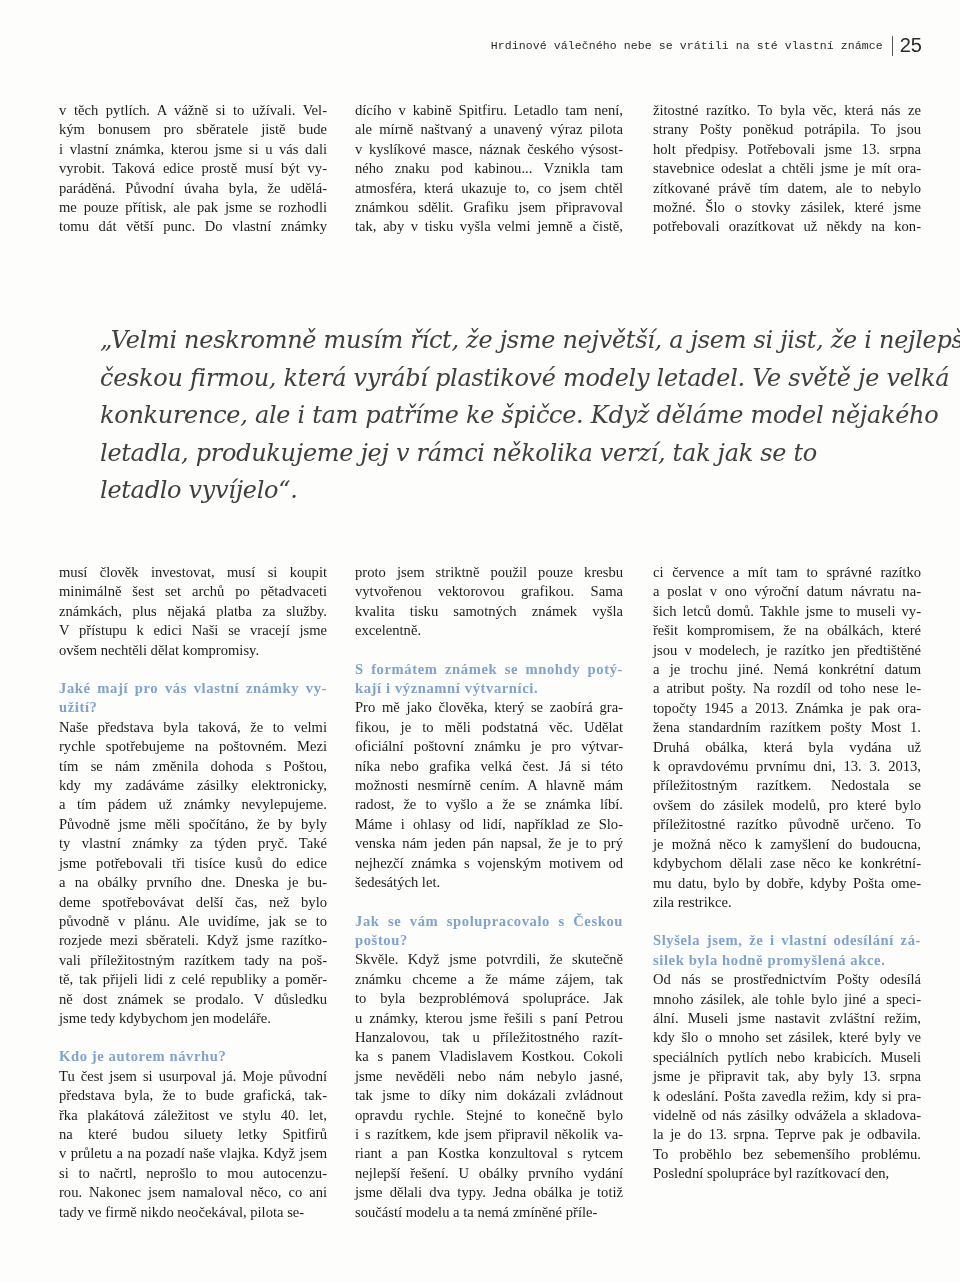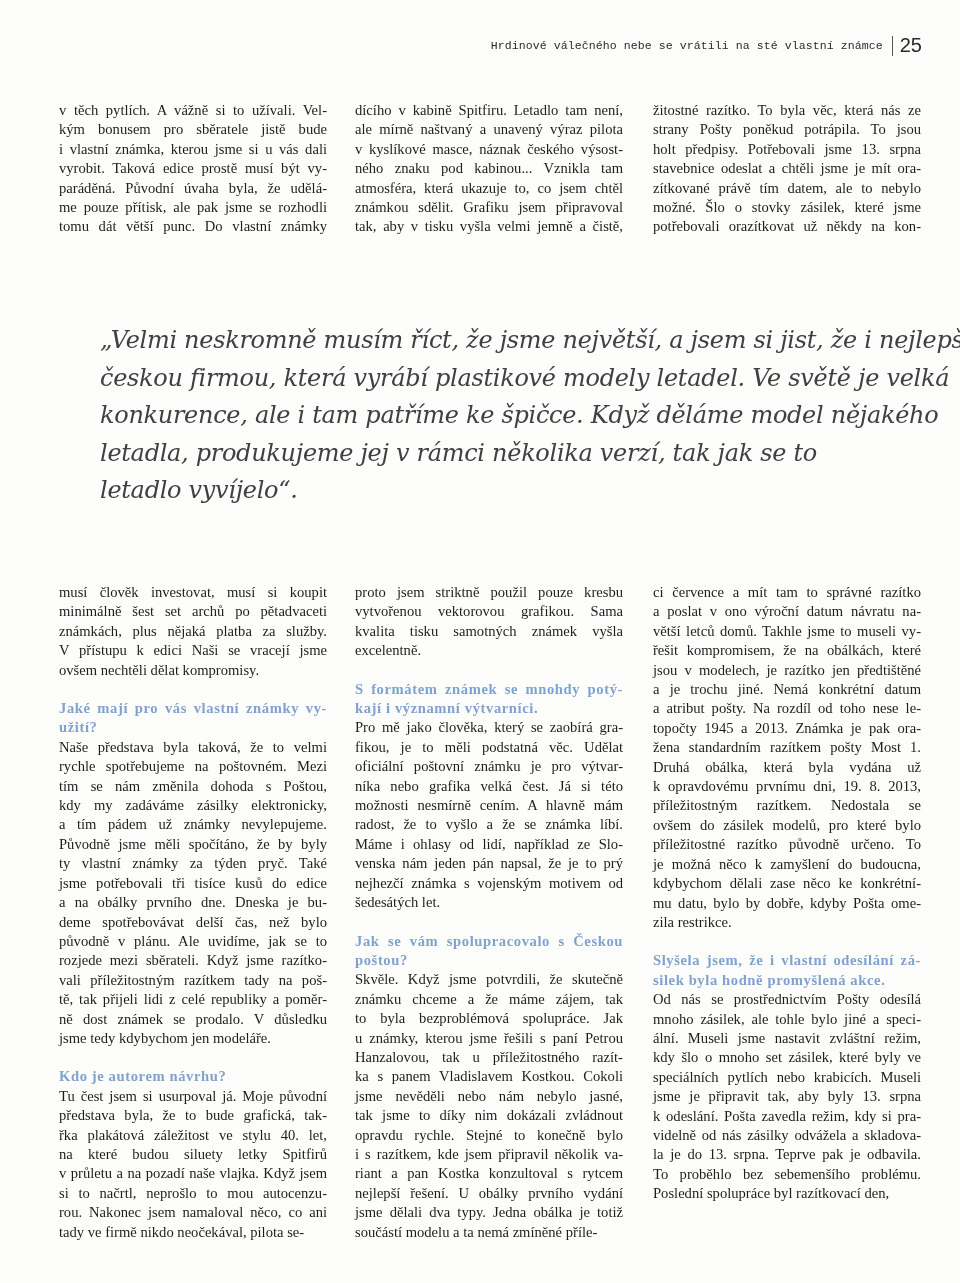--- a/index.html
+++ b/index.html
@@ -45,21 +45,21 @@
     font-weight: bold;
     font-size: 14.6px;
     line-height: 19.4px;
     color: #7fa2cf;
     letter-spacing: 0.6px;
   }
   .c1 { left: 59px; }
   .c2 { left: 355px; }
   .c3 { left: 653px; }
   .top { top: 101px; }
-  .bottom { top: 563px; margin-top: 20px; }
+  .bottom { top: 563px; }
   .quote {
     position: absolute; left: 100px; top: 322px; width: 772px;
     text-align: left;
     font-family: "DejaVu Serif", "Liberation Serif", serif;
     font-style: italic;
     font-size: 24px;
     line-height: 37.6px;
     color: #404040;
     letter-spacing: -0.3px;
   }
@@ -201,29 +201,29 @@
       <span class="line">riant a pan Kostka konzultoval s rytcem</span>
       <span class="line">nejlepší řešení. U obálky prvního vydání</span>
       <span class="line">jsme dělali dva typy. Jedna obálka je totiž</span>
       <span class="line last">součástí modelu a ta nemá zmíněné příle-</span>
     </p>
   </div>
 <div class="col c3 bottom">
     <p>
       <span class="line">ci července a mít tam to správné razítko</span>
       <span class="line">a poslat v ono výroční datum návratu na-</span>
-      <span class="line">větší letců domů. Takhle jsme to museli vy-</span>
+      <span class="line">šich letců domů. Takhle jsme to museli vy-</span>
       <span class="line">řešit kompromisem, že na obálkách, které</span>
       <span class="line">jsou v modelech, je razítko jen předtištěné</span>
       <span class="line">a je trochu jiné. Nemá konkrétní datum</span>
       <span class="line">a atribut pošty. Na rozdíl od toho nese le-</span>
       <span class="line">topočty 1945 a 2013. Známka je pak ora-</span>
       <span class="line">žena standardním razítkem pošty Most 1.</span>
       <span class="line">Druhá obálka, která byla vydána už</span>
-      <span class="line">k opravdovému prvnímu dni, 19. 8. 2013,</span>
+      <span class="line">k opravdovému prvnímu dni, 13. 3. 2013,</span>
       <span class="line">příležitostným razítkem. Nedostala se</span>
       <span class="line">ovšem do zásilek modelů, pro které bylo</span>
       <span class="line">příležitostné razítko původně určeno. To</span>
       <span class="line">je možná něco k zamyšlení do budoucna,</span>
       <span class="line">kdybychom dělali zase něco ke konkrétní-</span>
       <span class="line">mu datu, bylo by dobře, kdyby Pošta ome-</span>
       <span class="line last">zila restrikce.</span>
     </p>
     <h3>
       <span class="line">Slyšela jsem, že i vlastní odesílání zá-</span>

